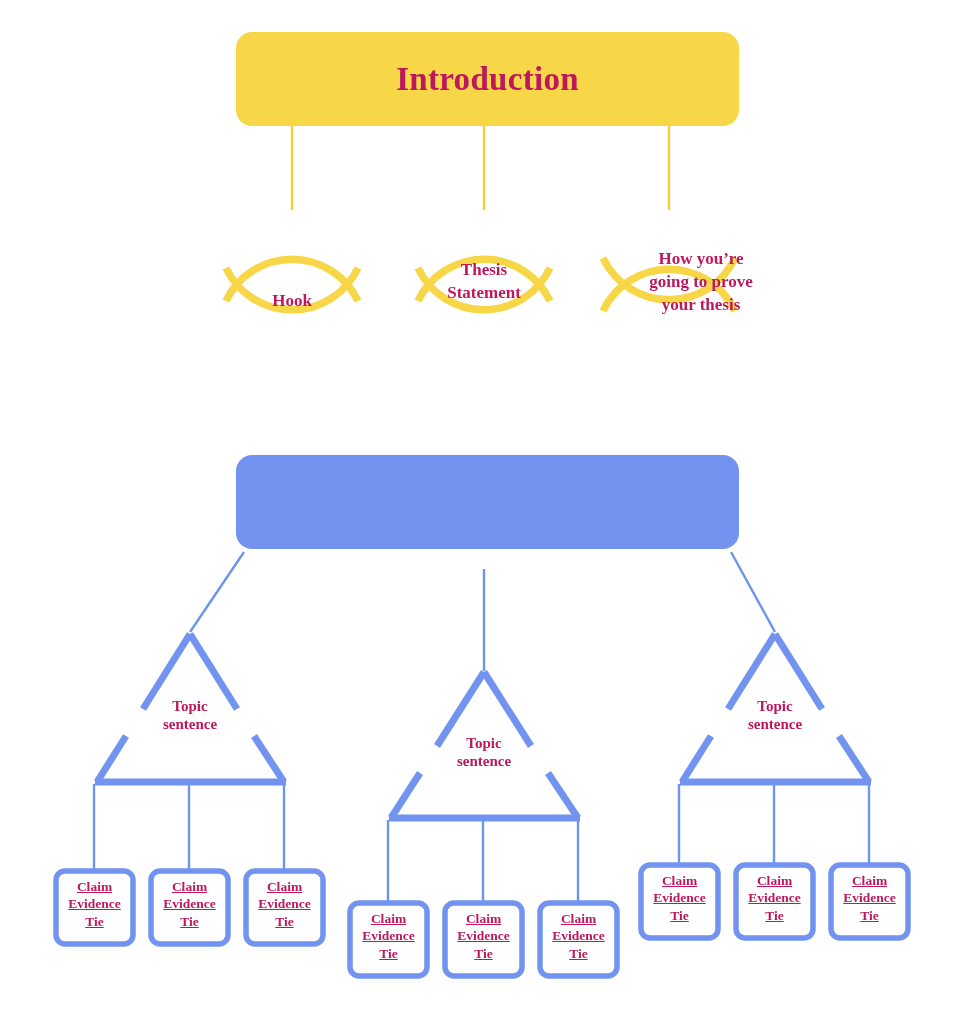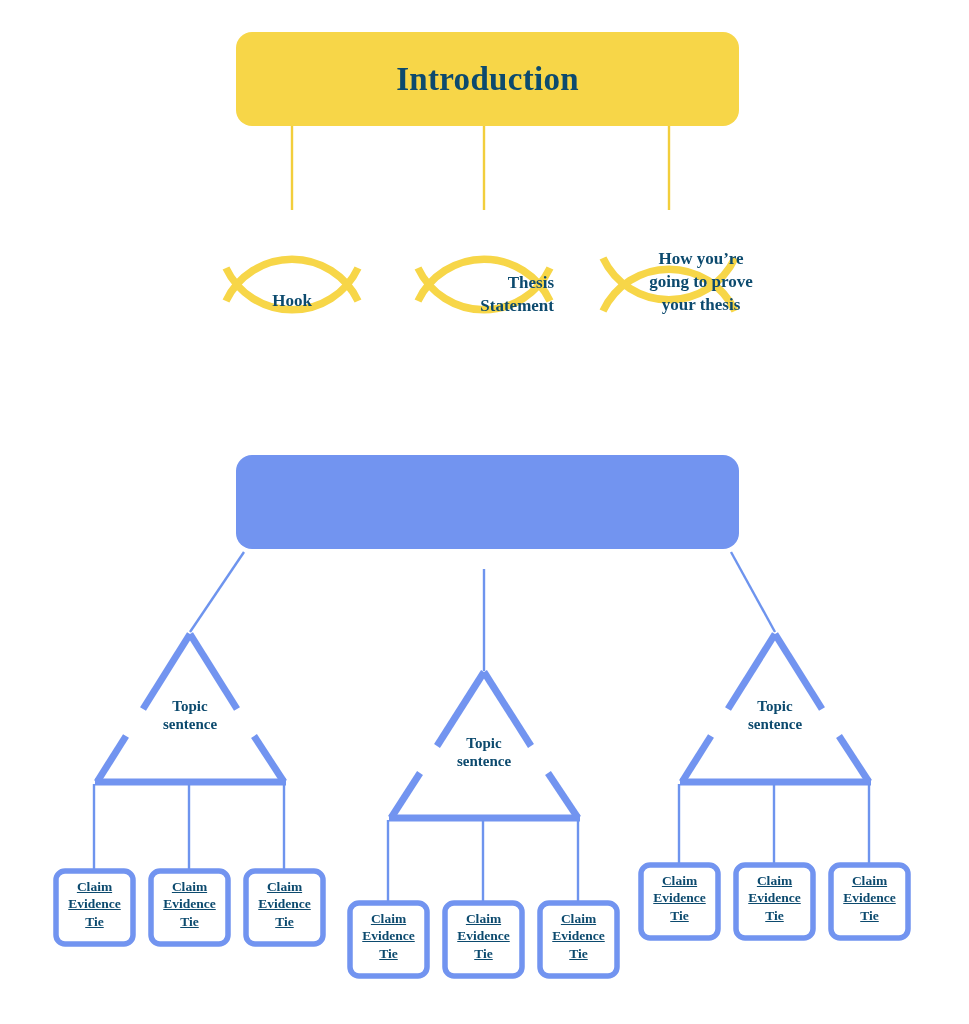--- a/index.html
+++ b/index.html
@@ -22,21 +22,21 @@
   svg.layer {
     position: absolute;
     left: 0;
     top: 0;
     width: 969px;
     height: 1024px;
   }
   .node-text {
     position: absolute;
     text-align: center;
-    color: #0c4a6e;
+    color: #be185d;
     font-weight: bold;
     line-height: 1.18;
     white-space: pre-line;
     pointer-events: none;
   }
   .banner-label {
     font-size: 33px;
     letter-spacing: 0.3px;
   }
   .banner-label.light { color: #ffffff; }
@@ -149,21 +149,21 @@
         <rect x="736" y="865" width="77" height="73" rx="9" ry="9" fill="#ffffff" stroke="#7294F0" stroke-width="5.5"></rect>
         <rect x="831" y="865" width="77" height="73" rx="9" ry="9" fill="#ffffff" stroke="#7294F0" stroke-width="5.5"></rect>
       </g>
     </g>
   </svg>
 
   <div class="node-text banner-label" style="left:236px; top:60px; width:503px;">Introduction</div>
 
   <div class="node-text circle-label" style="left:222px; top:290px; width:140px;">Hook</div>
 
-  <div class="node-text circle-label" style="left:414px; top:272px; width:140px;text-align:right;">Thesis
+  <div class="node-text circle-label" style="left:414px; top:259px; width:140px;">Thesis
 Statement</div>
 
   <div class="node-text circle-label" style="left:628px; top:248px; width:146px;">How you’re
 going to prove
 your thesis</div>
 
 
   <div class="node-text triangle-label" style="left:120px; top:697px; width:140px;">Topic
 sentence</div>
 

